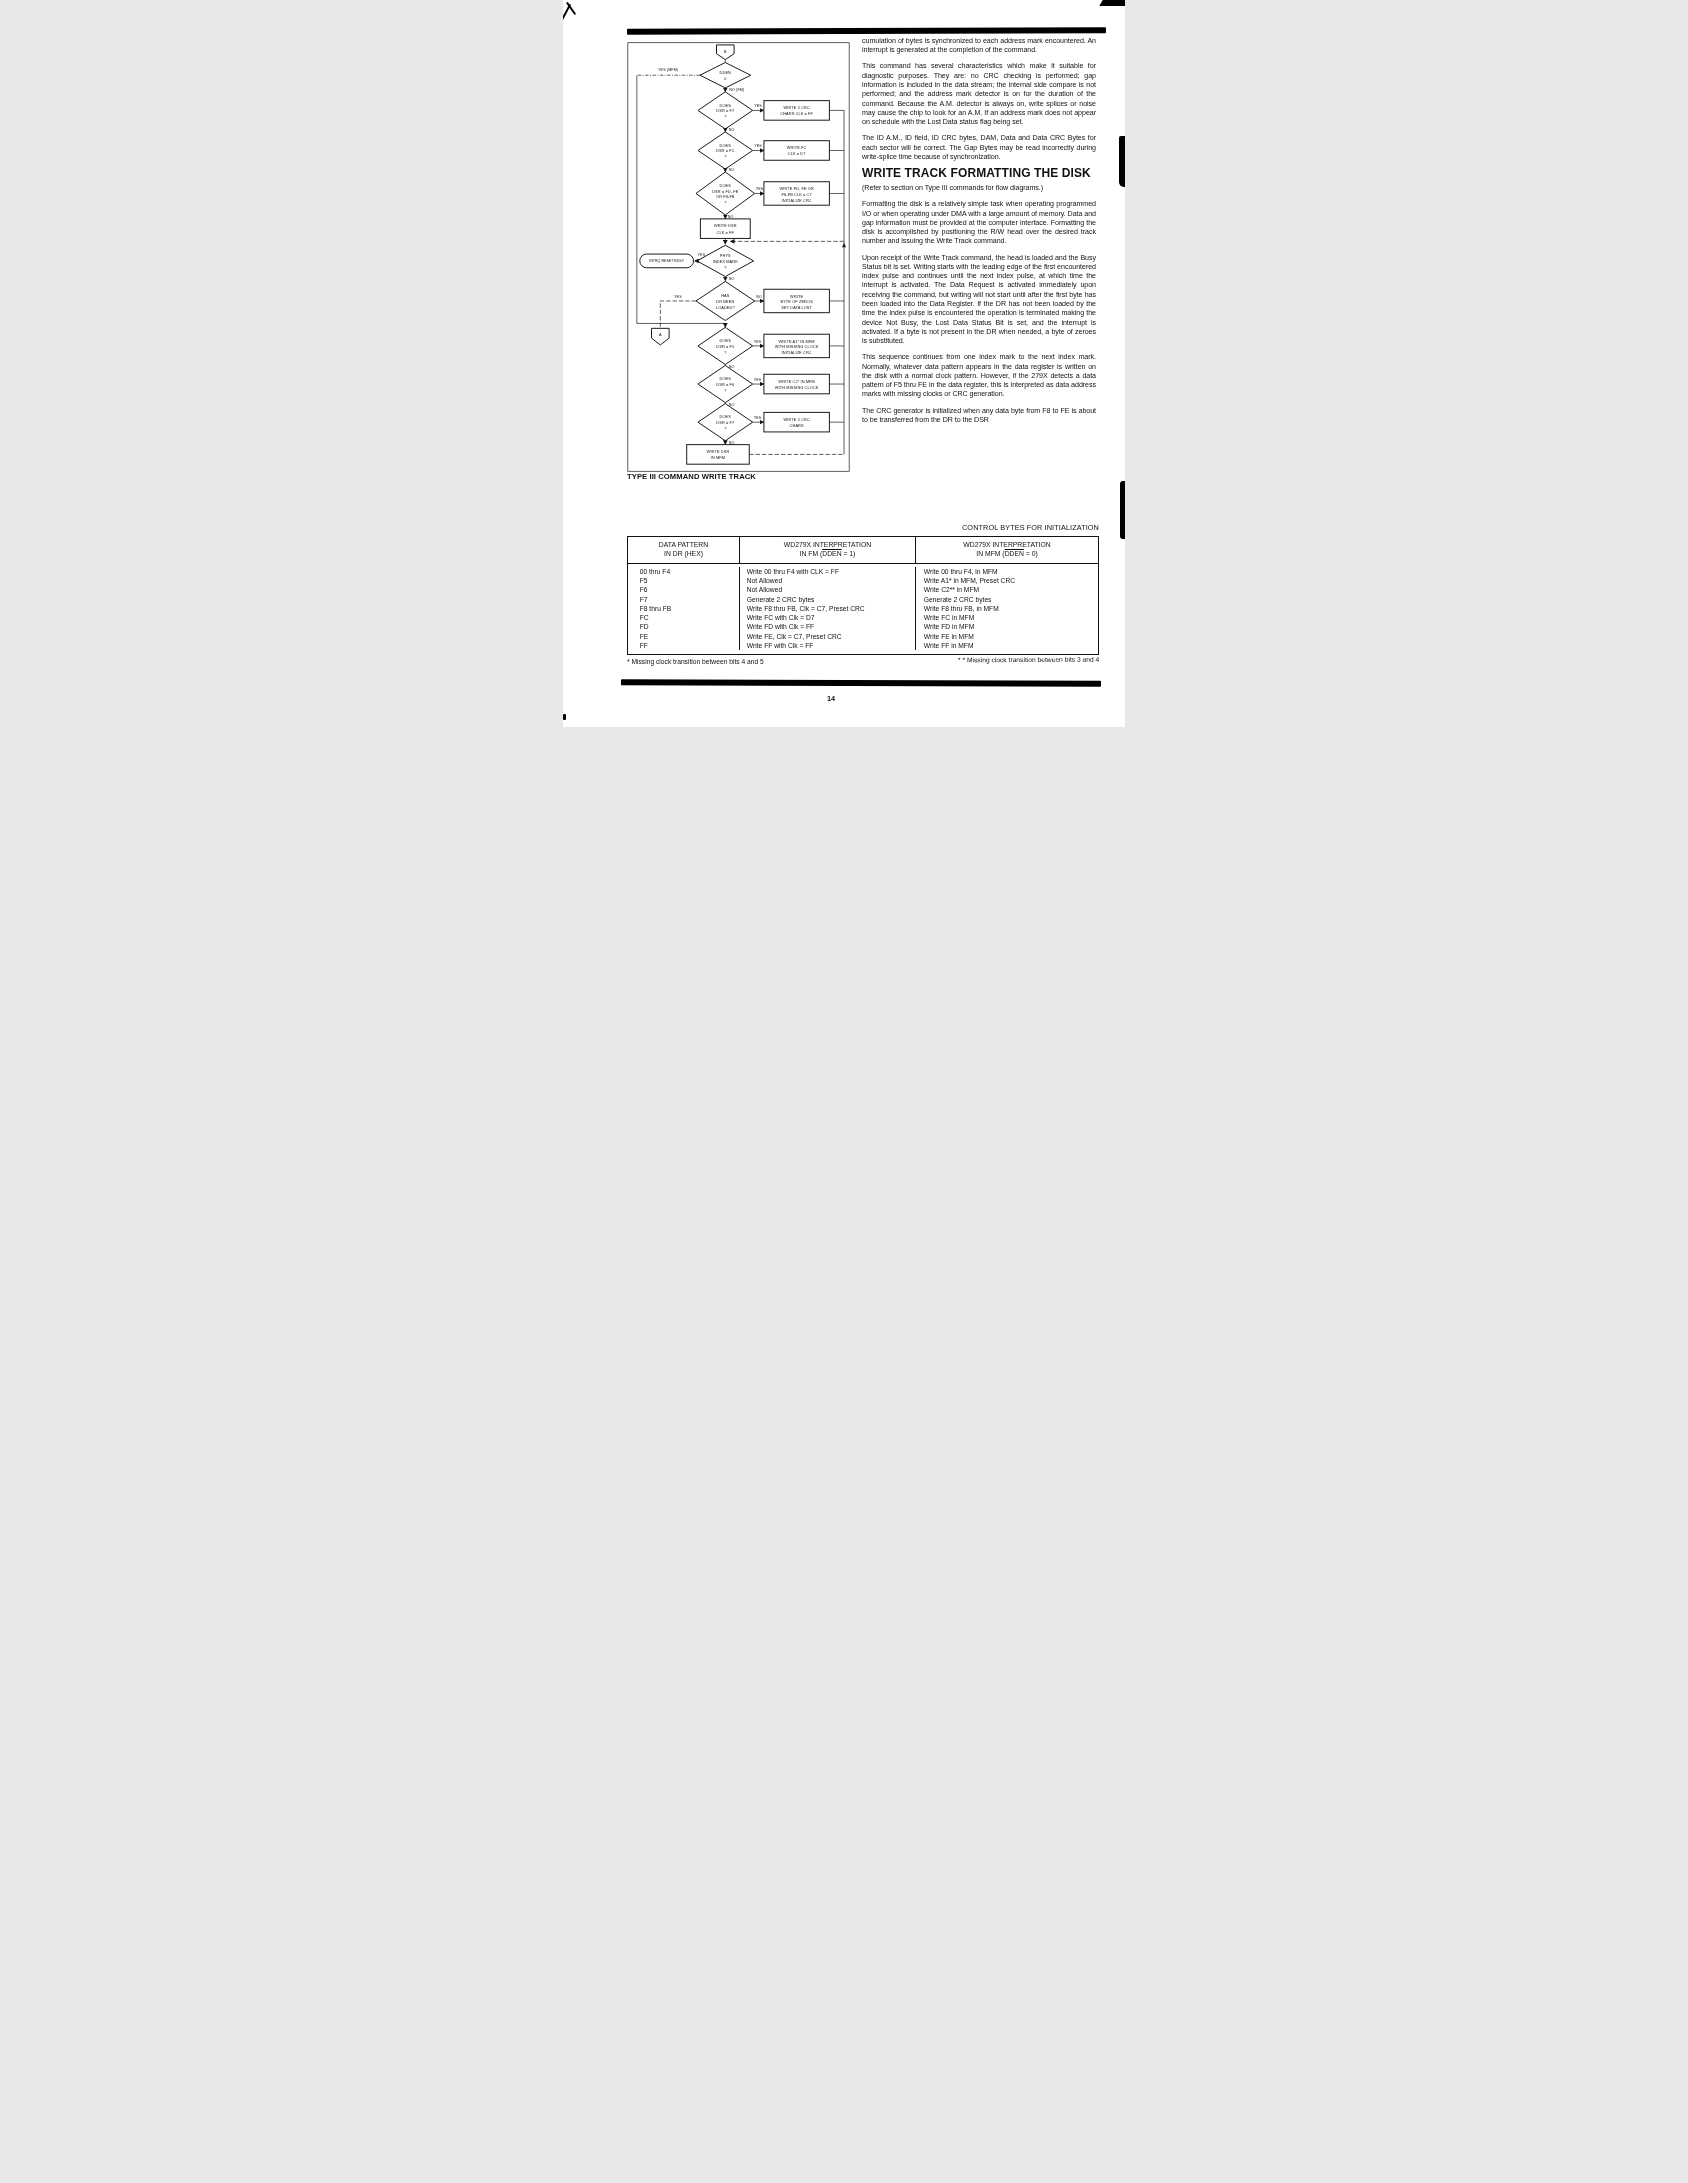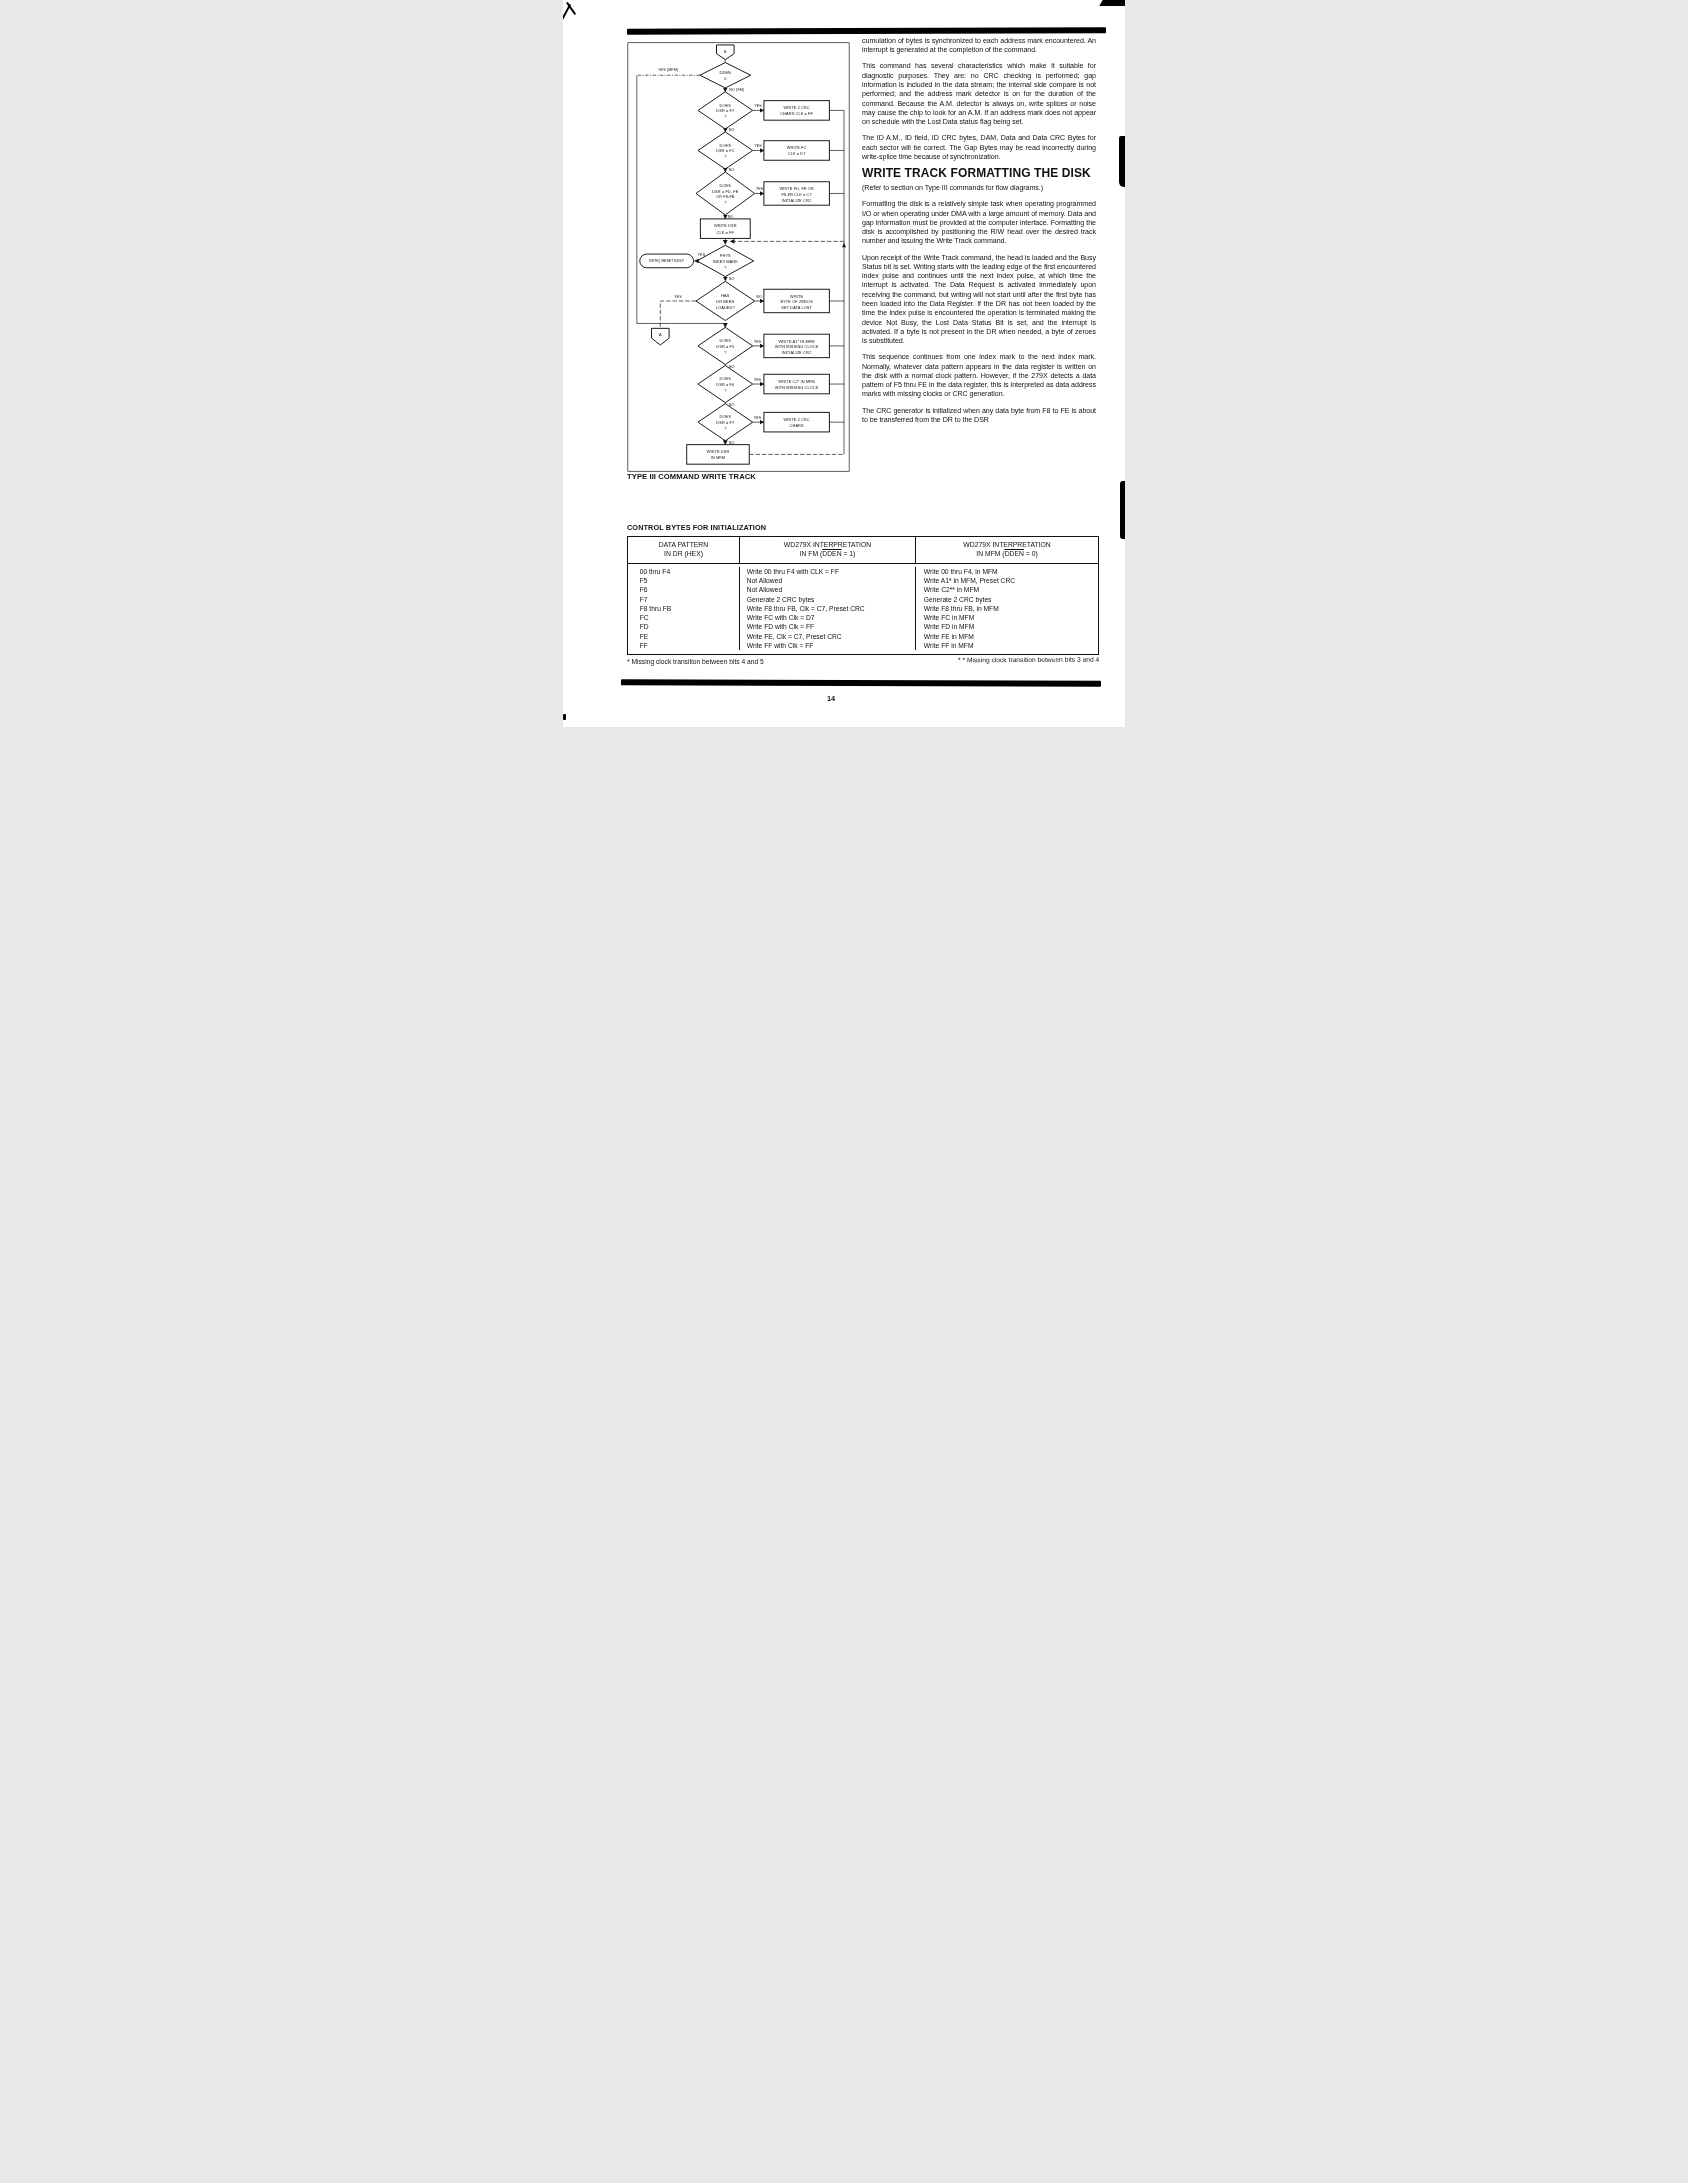--- a/index.html
+++ b/index.html
@@ -29,21 +29,21 @@
   .dash2{stroke-dasharray:9 4;}
   .flow-caption{position:absolute;left:64px;top:472px;width:223px;text-align:left;
            font-weight:bold;font-size:7.6px;letter-spacing:0.1px;}
   
   .article{position:absolute;left:299px;top:37px;width:234px;font-size:7.1px;
            line-height:9.3px;text-align:justify;letter-spacing:-0.05px;}
   .article p{margin:0 0 6.8px 0;}
   .article h3{font-size:12px;margin:2.9px 0 5.9px 0;letter-spacing:0.1px;}
   
   .table-block{position:absolute;left:64px;top:523px;width:472px;}
-  .tbl-title{text-align:left;font-weight:bold;font-size:7.3px;margin-bottom:4.4px;letter-spacing:0.1px;}
+  .tbl-title{text-align:right;font-weight:normal;font-size:7.3px;margin-bottom:4.4px;letter-spacing:0.1px;}
   .tbl{border:1.2px solid #111;}
   .hdr-row{display:grid;grid-template-columns:111px 176px 1fr;border-bottom:1.2px solid #111;}
   .body-grid{padding:2.9px 0 3.9px 0;}
   .tbl-row{display:grid;grid-template-columns:111px 176px 1fr;}
   .hcell{padding:3.9px 2px;text-align:center;font-size:6.8px;line-height:8.8px;}
   .hcell+.hcell{border-left:1px solid #111;}
   .bcol1{padding-left:11.7px;}
   .bcol2{border-left:1px solid #111;padding-left:6.8px;}
   .bcol3{border-left:1px solid #111;padding-left:7.8px;}
   .bcell{font-size:6.7px;line-height:9.3px;}

